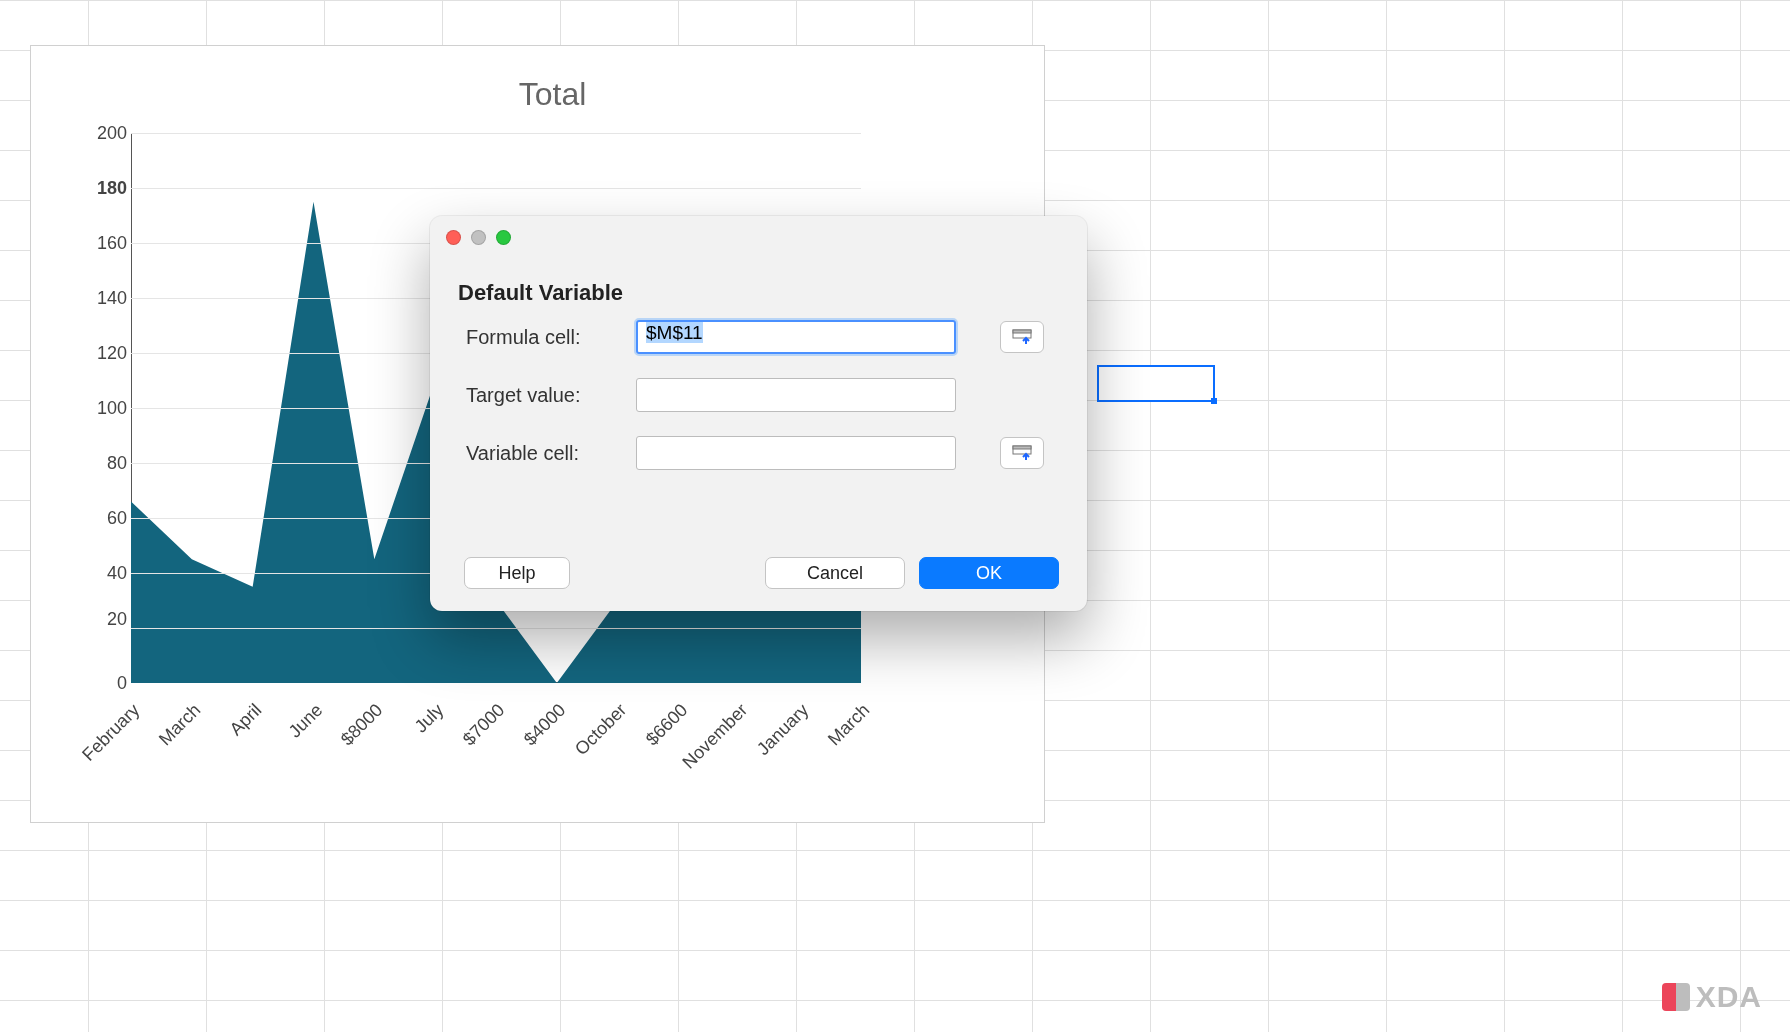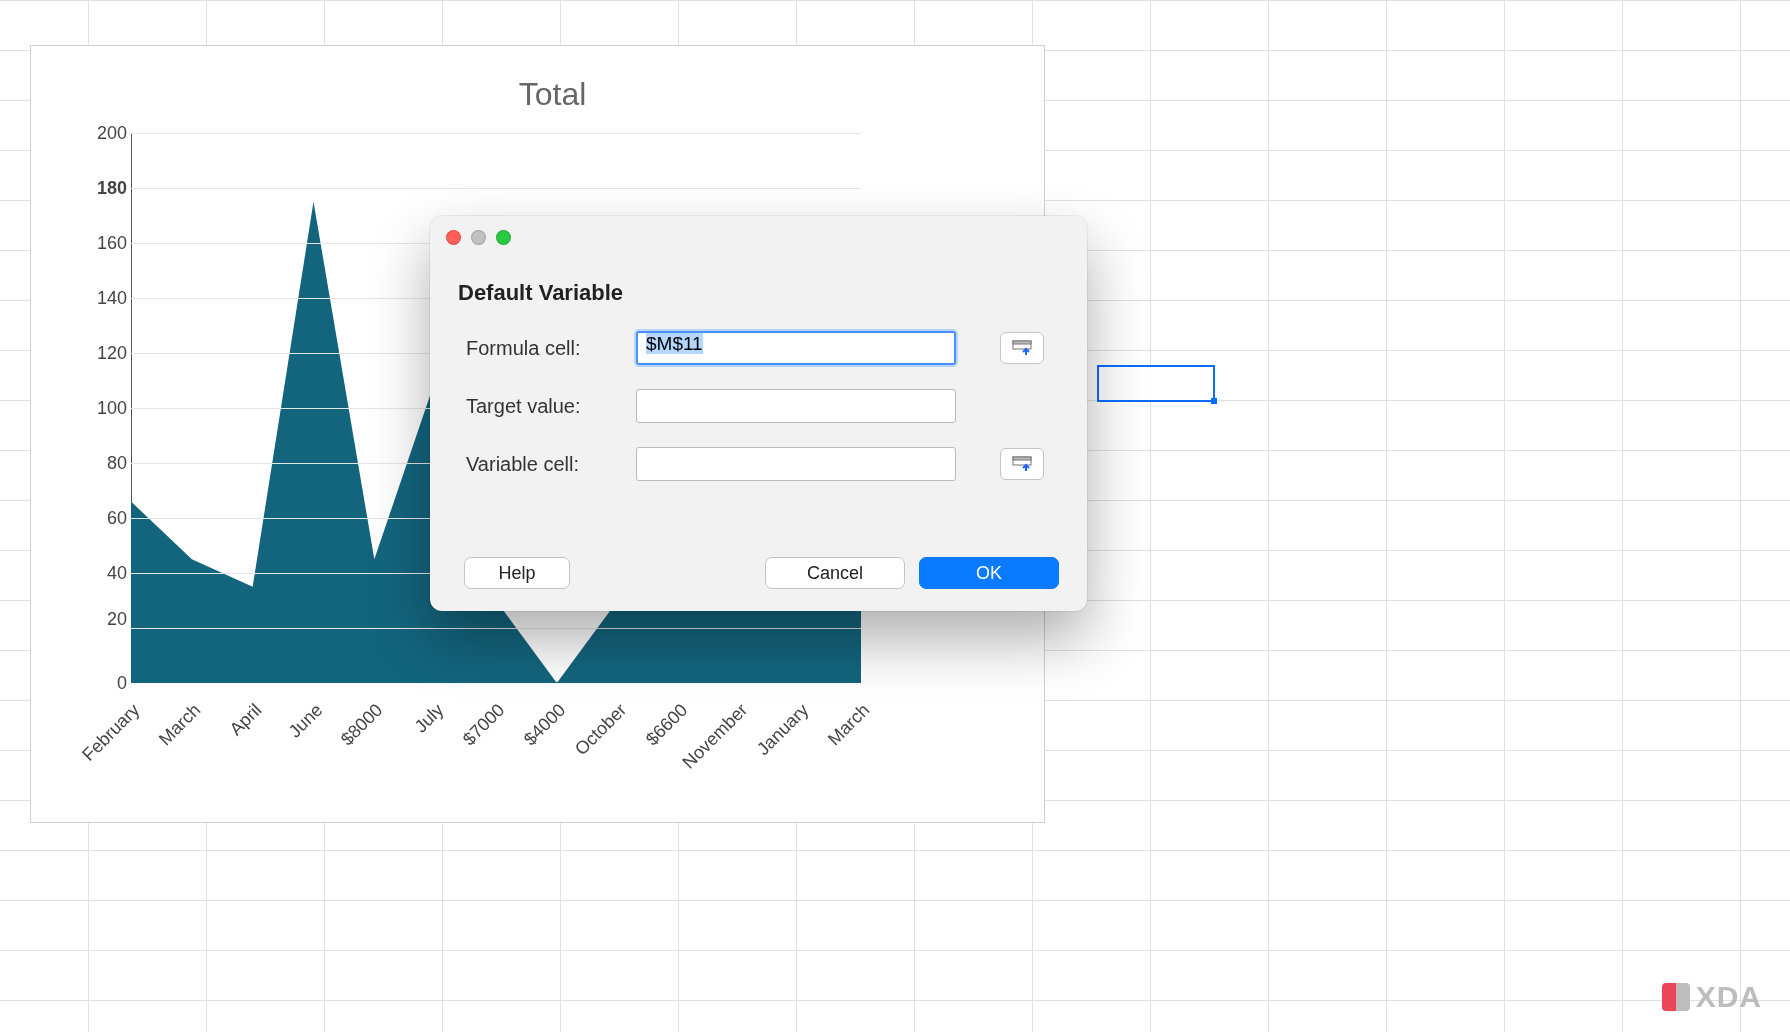--- a/index.html
+++ b/index.html
@@ -66,21 +66,21 @@
   padding: 0 16px; position: relative;
   border-bottom: 0;
 }
 .tl { width: 15px; height: 15px; border-radius: 50%; margin-right: 10px; }
 .tl.red { background: #ff5f57; border: 0.5px solid rgba(0,0,0,0.15);}
 .tl.yel { background: #c1c1c1; border: 0.5px solid rgba(0,0,0,0.15);}
 .tl.grn { background: #28c840; border: 0.5px solid rgba(0,0,0,0.15);}
 .titlebar-title { position: absolute; left: 0; right: 0; text-align: center; font-size: 18px; font-weight: 600; color: #333; pointer-events: none;}
 .section-head { font-size: 22px; font-weight: 700; padding: 22px 28px 10px; color: #222;}
 .form-rows { padding: 4px 28px 0; }
-.form-row { display: flex; align-items: center; margin-bottom: 24px; margin-top: 11px; }
+.form-row { display: flex; align-items: center; margin-bottom: 24px; }
 .form-label { width: 170px; font-size: 20px; color: #333; margin-left: 8px;}
 .text-input {
   flex: 0 0 320px; height: 34px;
   background: #fff; border: 1px solid #bcbcbc; border-radius: 3px;
   font-size: 19px; padding: 0 8px; color: #000;
 }
 .text-input.focused { border: 2px solid #4a90ff; outline: 2px solid rgba(80,160,255,.35); outline-offset: 0; }
 .text-input .sel { background: #b3d7ff; }
 .picker-btn {
   width: 44px; height: 32px; margin-left: 44px;

